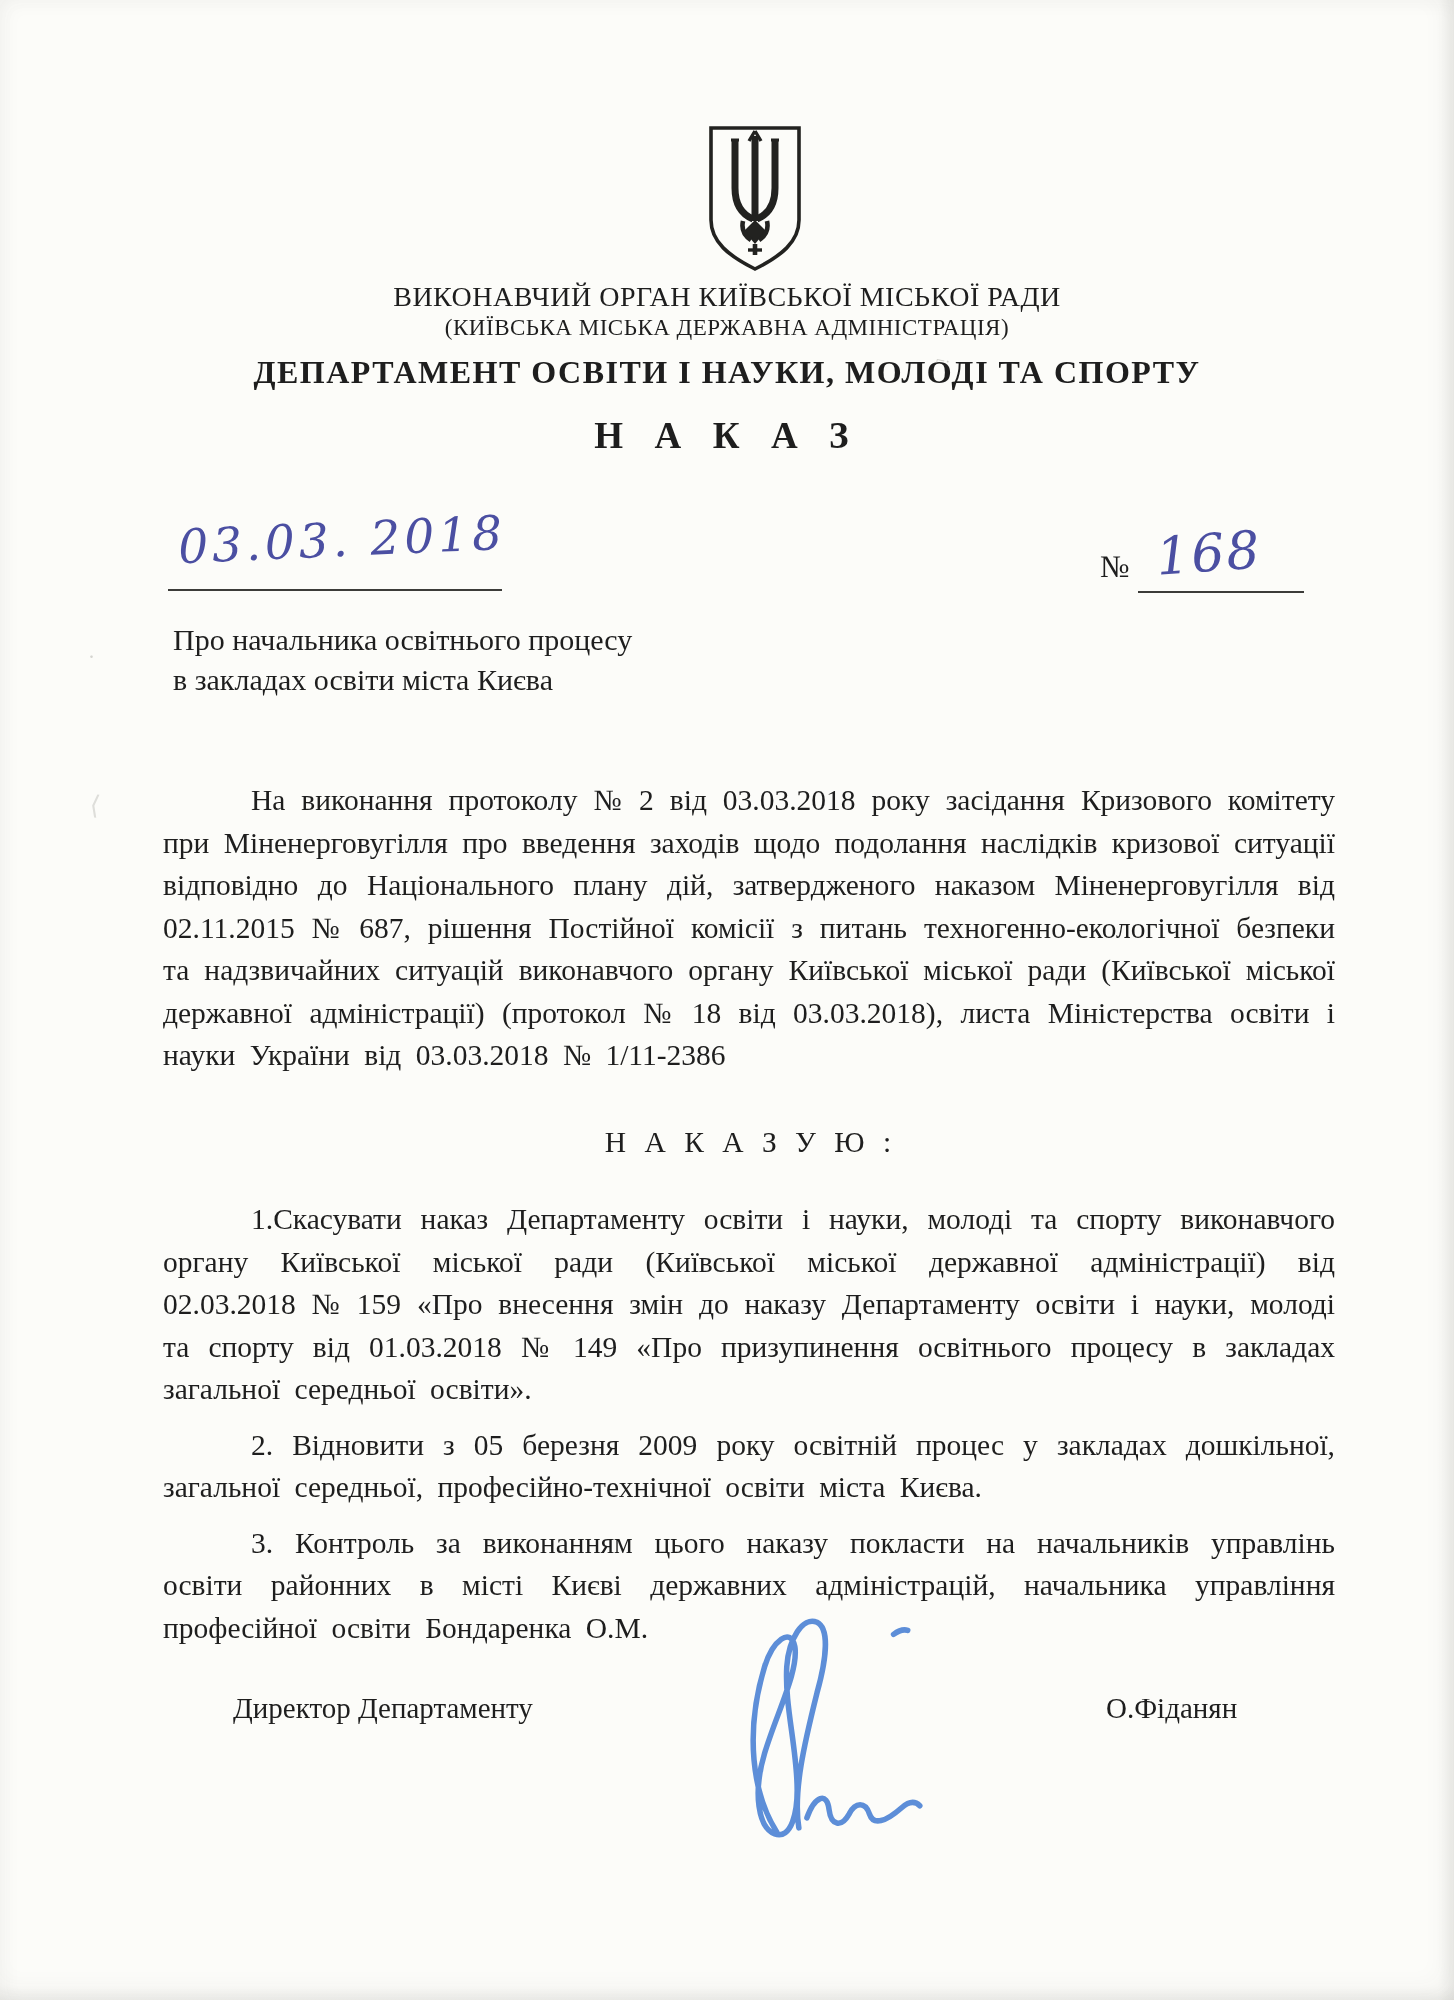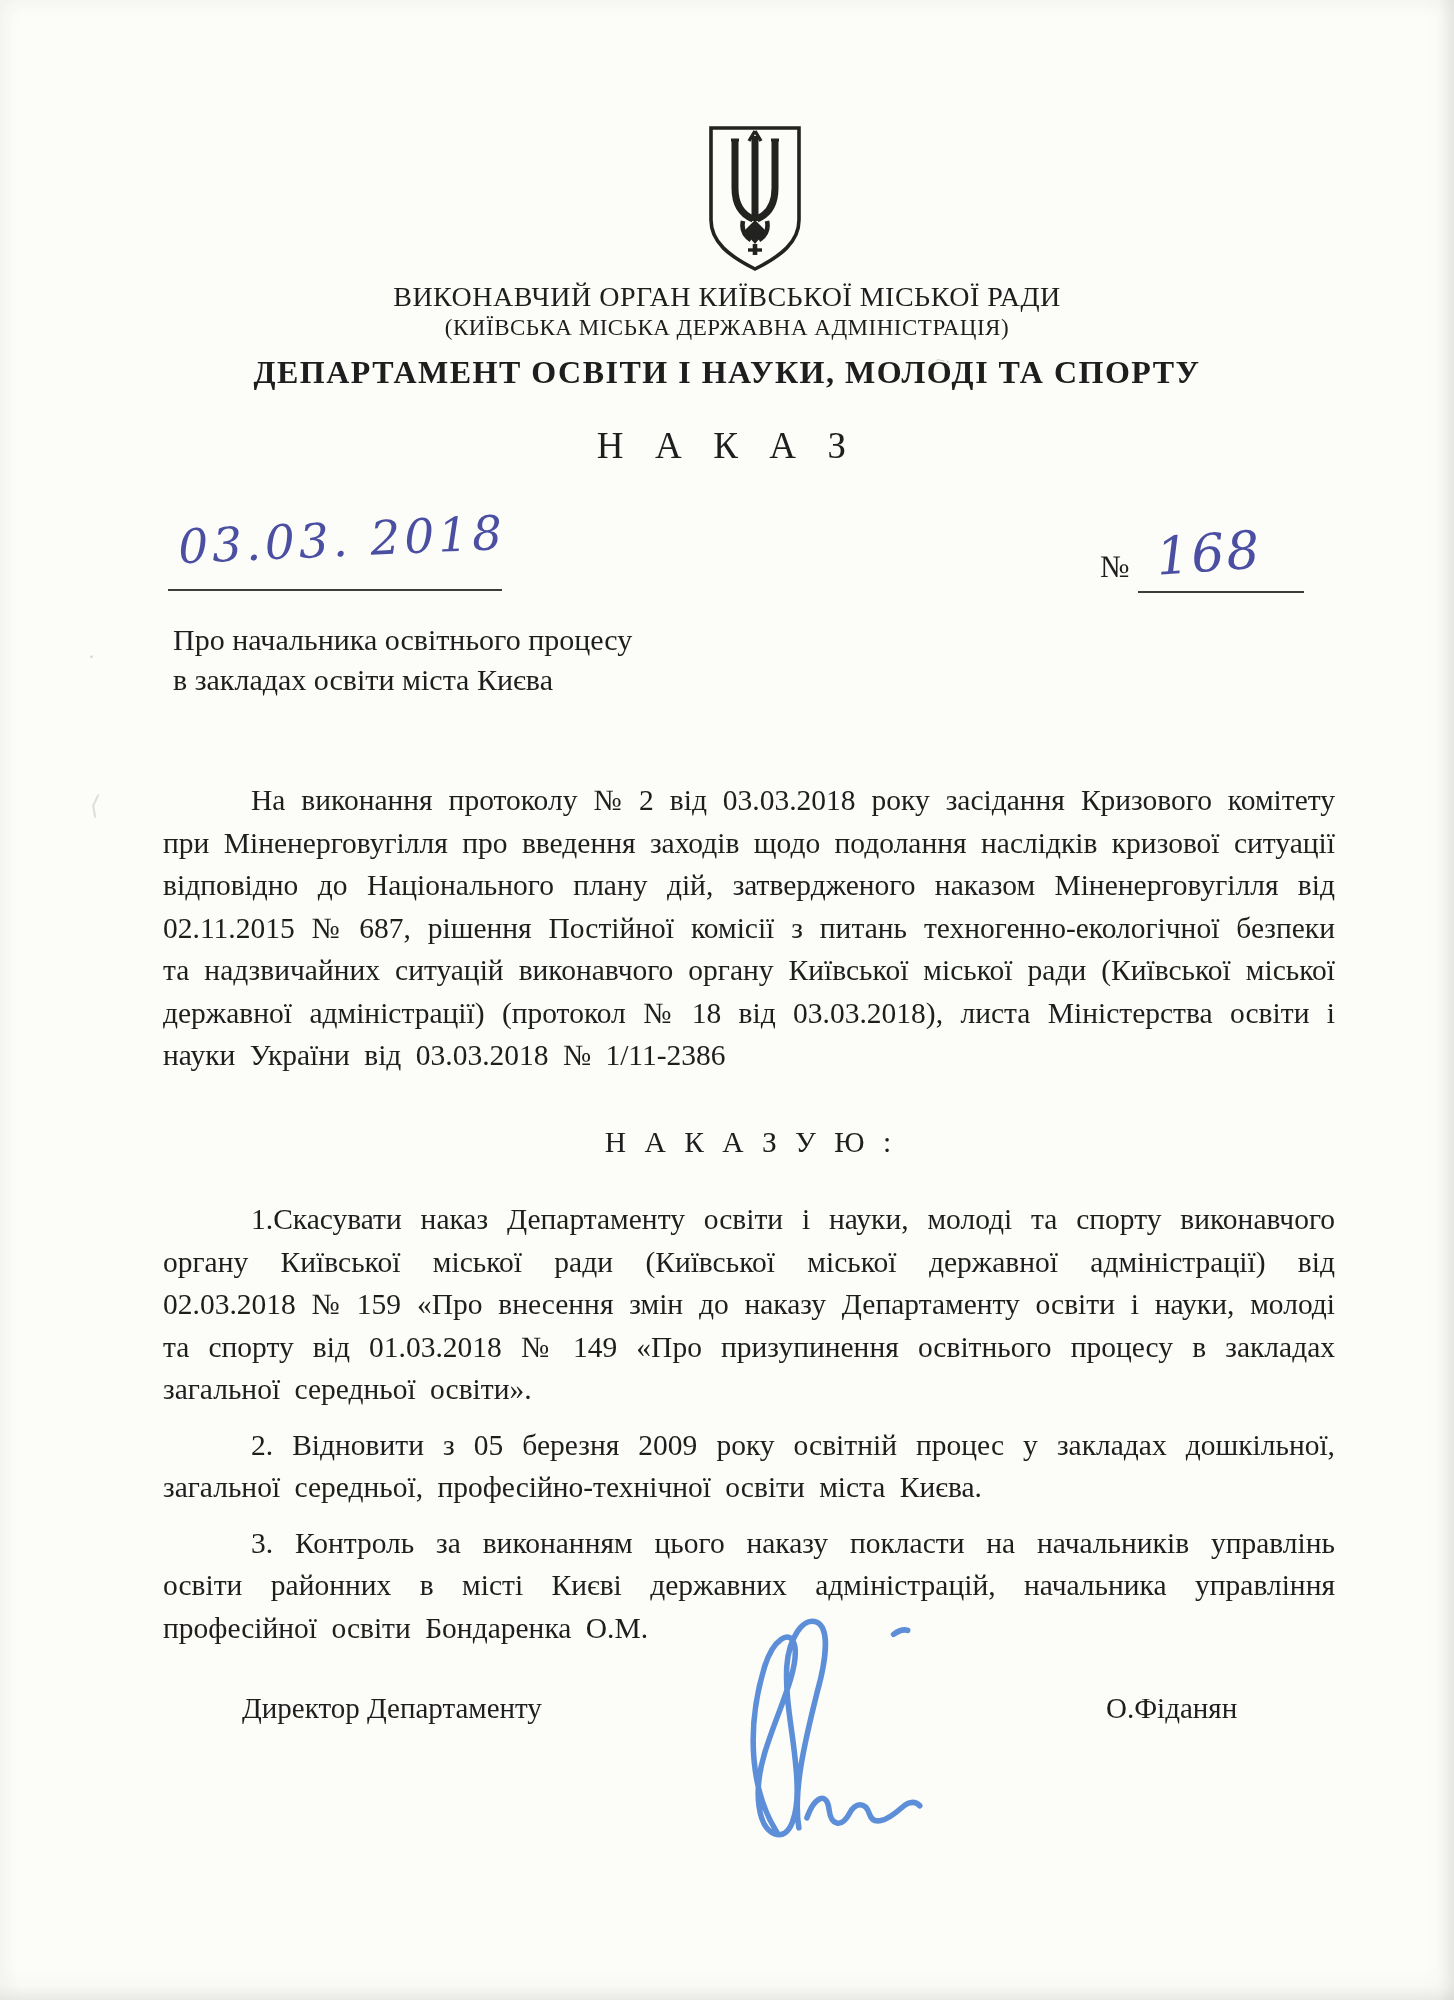--- a/index.html
+++ b/index.html
@@ -12,21 +12,21 @@
     color:#1e1e1e;
     overflow:hidden;
     box-shadow:inset -8px -10px 26px rgba(60,60,55,.05), inset 6px 4px 18px rgba(60,60,55,.035);
   }
   
   .emblem{position:absolute;left:705px;top:124px;width:100px;height:150px;}
   .hdr{position:absolute;left:0;width:1454px;text-align:center;white-space:nowrap;}
   .org1{top:281px;font-size:28px;letter-spacing:.5px;}
   .org2{top:315px;font-size:23px;letter-spacing:.5px;}
   .dept{top:354px;font-size:32px;font-weight:bold;letter-spacing:1.5px;}
-  .doctype{top:424px;font-size:37px;font-weight:normal;letter-spacing:.30em;}
+  .doctype{top:414px;font-size:37px;font-weight:bold;letter-spacing:.30em;}
   
   .handwriting{
     font-family:"DejaVu Serif", serif;font-style:italic;
     color:#4b4fa2;
   }
   .date-hw{position:absolute;left:178px;top:512px;font-size:47px;letter-spacing:4px;transform:rotate(-2.5deg);}
   .date-line{position:absolute;left:168px;top:589px;width:334px;height:2px;background:#3c3c39;}
   .num-label{position:absolute;left:1100px;top:549px;font-size:31px;}
   .num-hw{position:absolute;left:1156px;top:523px;font-size:52px;letter-spacing:2px;transform:rotate(-4deg);}
   .num-line{position:absolute;left:1138px;top:591px;width:166px;height:2px;background:#3c3c39;}
@@ -36,21 +36,21 @@
   .body-block{
     position:absolute;left:150px;top:766px;width:1198px;
     font-size:29.5px;line-height:42.5px;text-align:justify;
     word-spacing:7px;
   }
   .body-block p{margin:13px;}
   .preamble{text-indent:88px;margin-bottom:44px !important;}
   .order-word{letter-spacing:2px;margin-bottom:35px !important;text-align:center;}
   .order-item{text-indent:88px;}
   
-  .sig-title{position:absolute;left:242px;top:1692px;font-size:29px;white-space:nowrap;font-family:Liberation Serif, serif;}
+  .sig-title{position:absolute;left:233px;top:1692px;font-size:29px;white-space:nowrap;font-family:Liberation Serif, serif;}
   .sig-name{position:absolute;left:1106px;top:1692px;font-size:29px;white-space:nowrap;}
   .signature-svg{position:absolute;left:652px;top:1582px;width:330px;height:262px;}
   
   .artifact{position:absolute;color:#9a9a94;opacity:.5;font-size:20px;}
   .a1{left:936px;top:352px;transform:rotate(12deg);font-size:16px;opacity:.45;}
   .a2{left:88px;top:644px;font-size:22px;opacity:.4;transform:rotate(-18deg);}
   .a3{left:90px;top:790px;font-size:26px;opacity:.3;transform:rotate(8deg);}
   .edge-shade{position:absolute;right:0;top:0;width:16px;height:2000px;
     background:linear-gradient(to left, rgba(120,120,112,.10), rgba(120,120,112,0));}
   .bottom-shade{position:absolute;left:0;bottom:0;width:1454px;height:14px;

